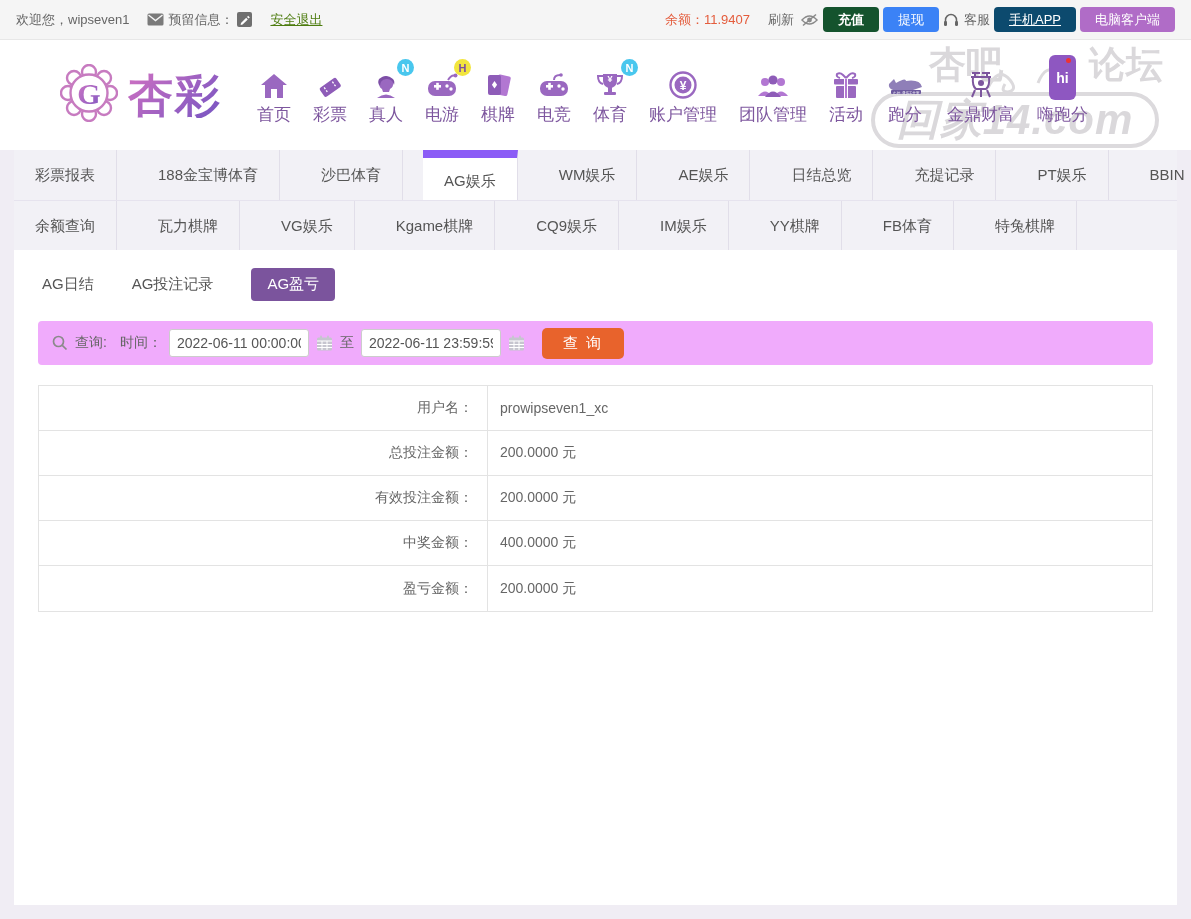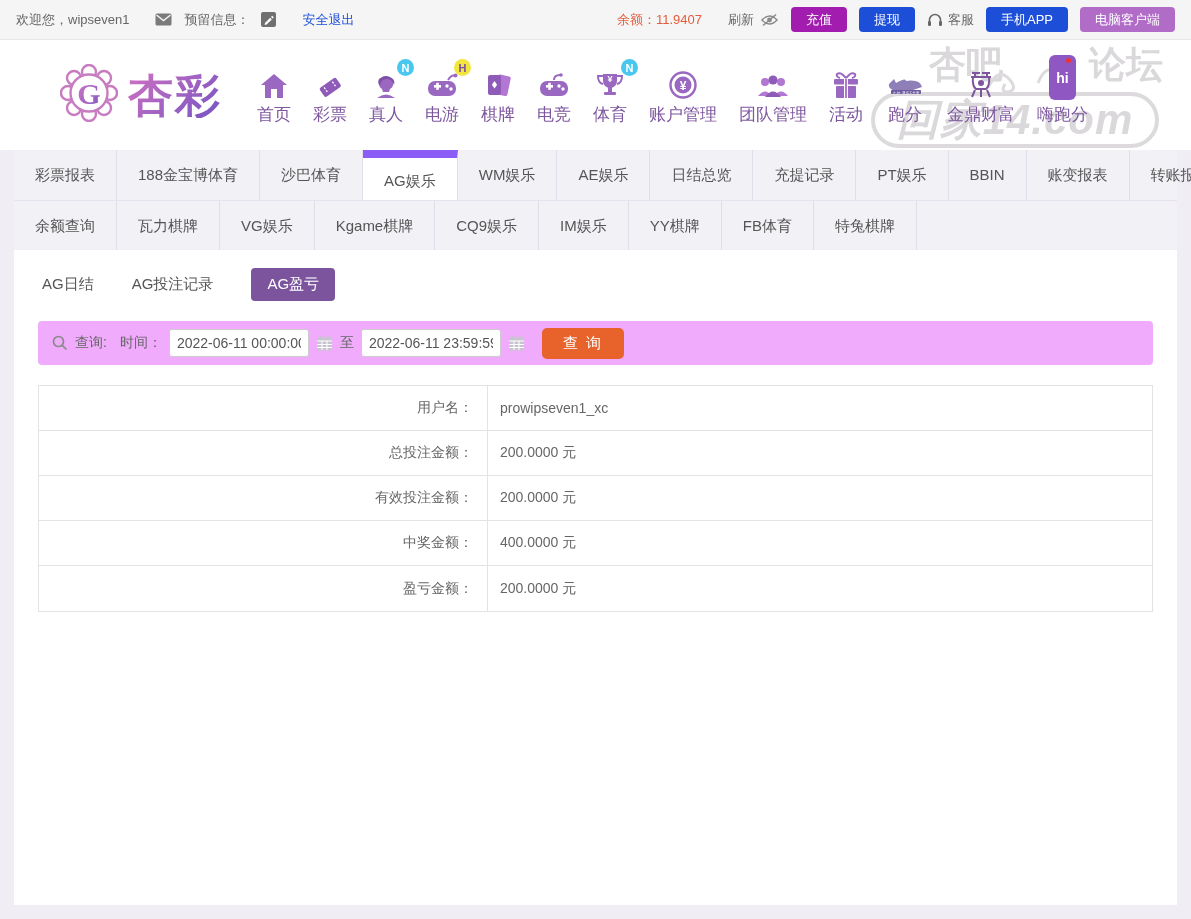--- a/index.html
+++ b/index.html
@@ -6,36 +6,36 @@
   html,body { width:1191px; height:919px; }
   body {
     background:#f0edf4;
     font-family:"Liberation Sans","DejaVu Sans",sans-serif;
     overflow:hidden;
     color:#666;
   }
   
   .topbar {
     height:40px; background:#f5f5f5; border-bottom:1px solid #e7e7e7;
-    display:flex; align-items:center; padding:0 16px; gap:12px;
+    display:flex; align-items:center; padding:0 16px; gap:4px;
     font-size:13px; color:#666;
   }
   .topbar .gap-l { margin-left:14px; }
   .topbar .spacer { flex:1; }
-  .link-logout { color:#1d4ed8; cursor:pointer; }
+  .link-logout { color:#4d7c0f; text-decoration:underline; cursor:pointer; }
   .balance { color:#e45c3c; }
   .refresh-wrap { display:flex; align-items:center; gap:6px; cursor:pointer; }
   .pill {
     height:25px; padding:0 15px; border:none; border-radius:4px;
     color:#fff; font-size:13px; display:inline-flex; align-items:center;
     cursor:pointer; font-family:inherit;
   }
-  .pill-recharge { background:#a21caf; }
-  .pill-withdraw { background:#1d4ed8; }
-  .pill-mobile   { background:#1d4ed8; }
+  .pill-recharge { background:#14532d;font-weight:bold; }
+  .pill-withdraw { background:#3b82f6; }
+  .pill-mobile   { background:#0c4a6e;text-decoration:underline; }
   .pill-pc       { background:#b06cc7; }
   .service-wrap { display:flex; align-items:center; gap:5px; cursor:pointer; }
   .icon { display:inline-flex; align-items:center; justify-content:center; }
 
   
   .header {
     position:relative; height:110px; background:#fff;
     display:flex; align-items:center; padding-left:60px;
   }
   .logo { display:flex; align-items:center; gap:10px; position:relative; z-index:2; cursor:pointer; }
@@ -73,21 +73,21 @@
   .wm-box {
     position:absolute; left:4px; top:52px; width:288px; height:56px;
     border:4px solid #dcdadd; border-radius:28px;
     display:flex; align-items:center; justify-content:center;
     font-size:42px; font-weight:bold; letter-spacing:1px;font-style:italic;
   }
   .wm-swirl { position:absolute; }
 
   
   .main { margin:0 14px; }
-  .tab-row { display:flex; height:50px; background:#f2f1f6; }
+  .tab-row { display:flex; height:50px; background:#f2f1f6;gap:20px; }
   .tab-row + .tab-row { border-top:1px solid #e6e3ee; }
   .tab {
     padding:0 21px; line-height:50px; font-size:15px; color:#555;
     border-right:1px solid #e1dee9; cursor:pointer; white-space:nowrap;
   }
   .tab.active {
     background:#fff; border-top:8px solid #8b5cf6; line-height:46px;
   }
   .content { background:#fff; min-height:655px; padding-top:16px; }
 

